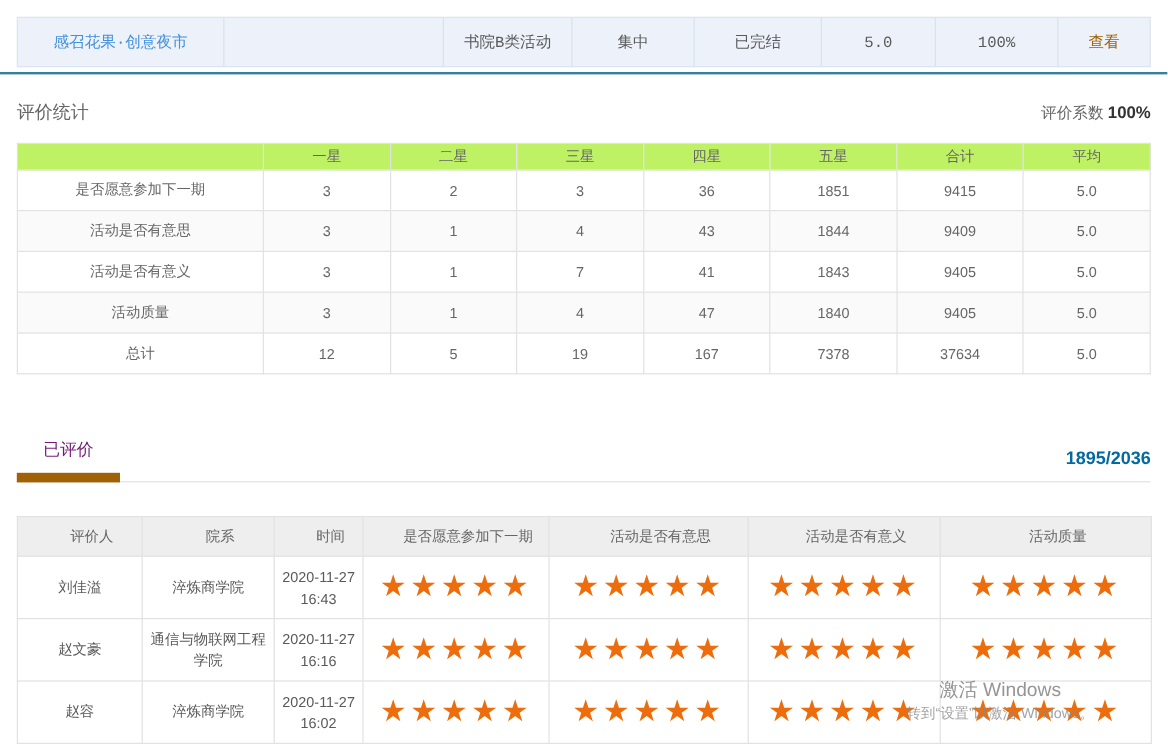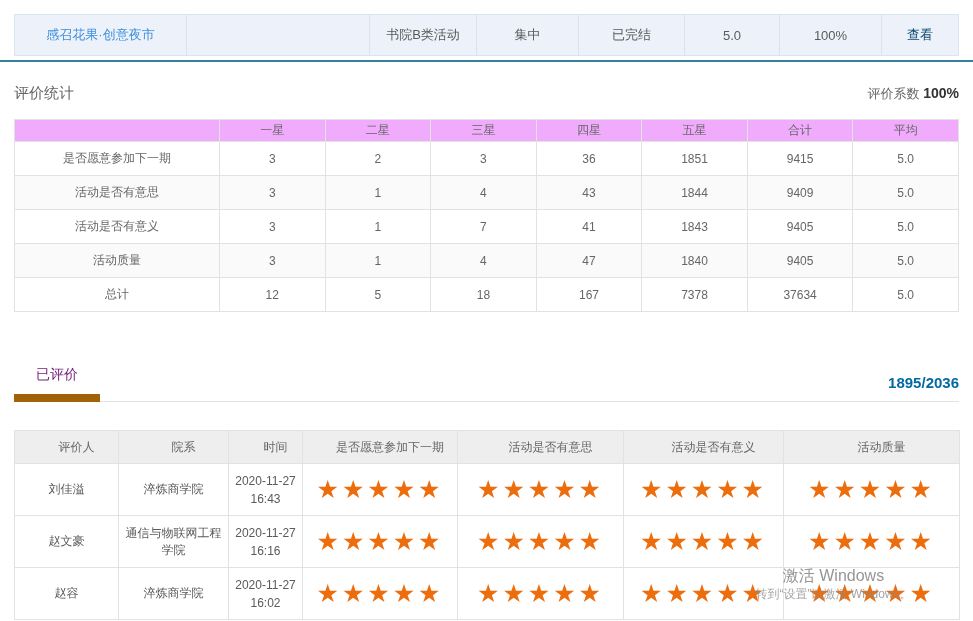--- a/index.html
+++ b/index.html
@@ -21,30 +21,31 @@
     border: 1px solid #dbe4f1;
     font-size: 13px;
     color: #5a5a5a;
   }
   .top-cell {
     display: flex; align-items: center; justify-content: center;
     border-left: 1px solid #d8e2f0;
     text-align: center;
     overflow: hidden;
     white-space: nowrap;
+    font-family: Liberation Mono, monospace;
   }
   .top-cell:first-child { border-left: none; }
   .c-title   { flex: 0 0 171px; color: #4090dc; cursor: pointer; }
   .c-blank   { flex: 0 0 183px; }
   .c-cat     { flex: 0 0 107px; }
   .c-mode    { flex: 0 0 102px; }
   .c-status  { flex: 0 0 106px; }
   .c-score   { flex: 0 0 95px; }
   .c-percent { flex: 0 0 102px; }
-  .c-view    { flex: 1 1 auto; color: #0c4a6e; cursor: pointer; }
+  .c-view    { flex: 1 1 auto; color: #a16207; cursor: pointer; }
 
   .teal-line {
     margin-top: 4px;
     border-top: 2px solid #36809b;
   }
 
   
   .stats-head {
     margin: 22px 14px 0 14px;
     display: flex; align-items: center; justify-content: space-between;
@@ -61,21 +62,21 @@
     font-size: 12px; color: #666;
     table-layout: fixed;
   }
   .stats-table th, .stats-table td {
     border: 1px solid #e2e2e2;
     text-align: center;
     height: 34px;
     padding: 2px 4px;
   }
   .stats-table thead th {
-    background: #f0abfc;
+    background: #bef264;
     font-weight: normal;
     height: 14px;
     color: #666;
   }
   .stats-table tbody tr:nth-child(even) td { background: #fafafa; }
   .stats-table col.lbl { width: 205px; }
 
   
   .tabs-bar {
     margin: 46px 14px 0 14px;
@@ -234,21 +235,21 @@
       <td>4</td>
       <td>47</td>
       <td>1840</td>
       <td>9405</td>
       <td>5.0</td>
     </tr>
     <tr>
       <td>总计</td>
       <td>12</td>
       <td>5</td>
-      <td>18</td>
+      <td>19</td>
       <td>167</td>
       <td>7378</td>
       <td>37634</td>
       <td>5.0</td>
     </tr>
   </tbody>
 </table>
 
 <div class="tabs-bar">
   <div class="tab active">已评价</div>

